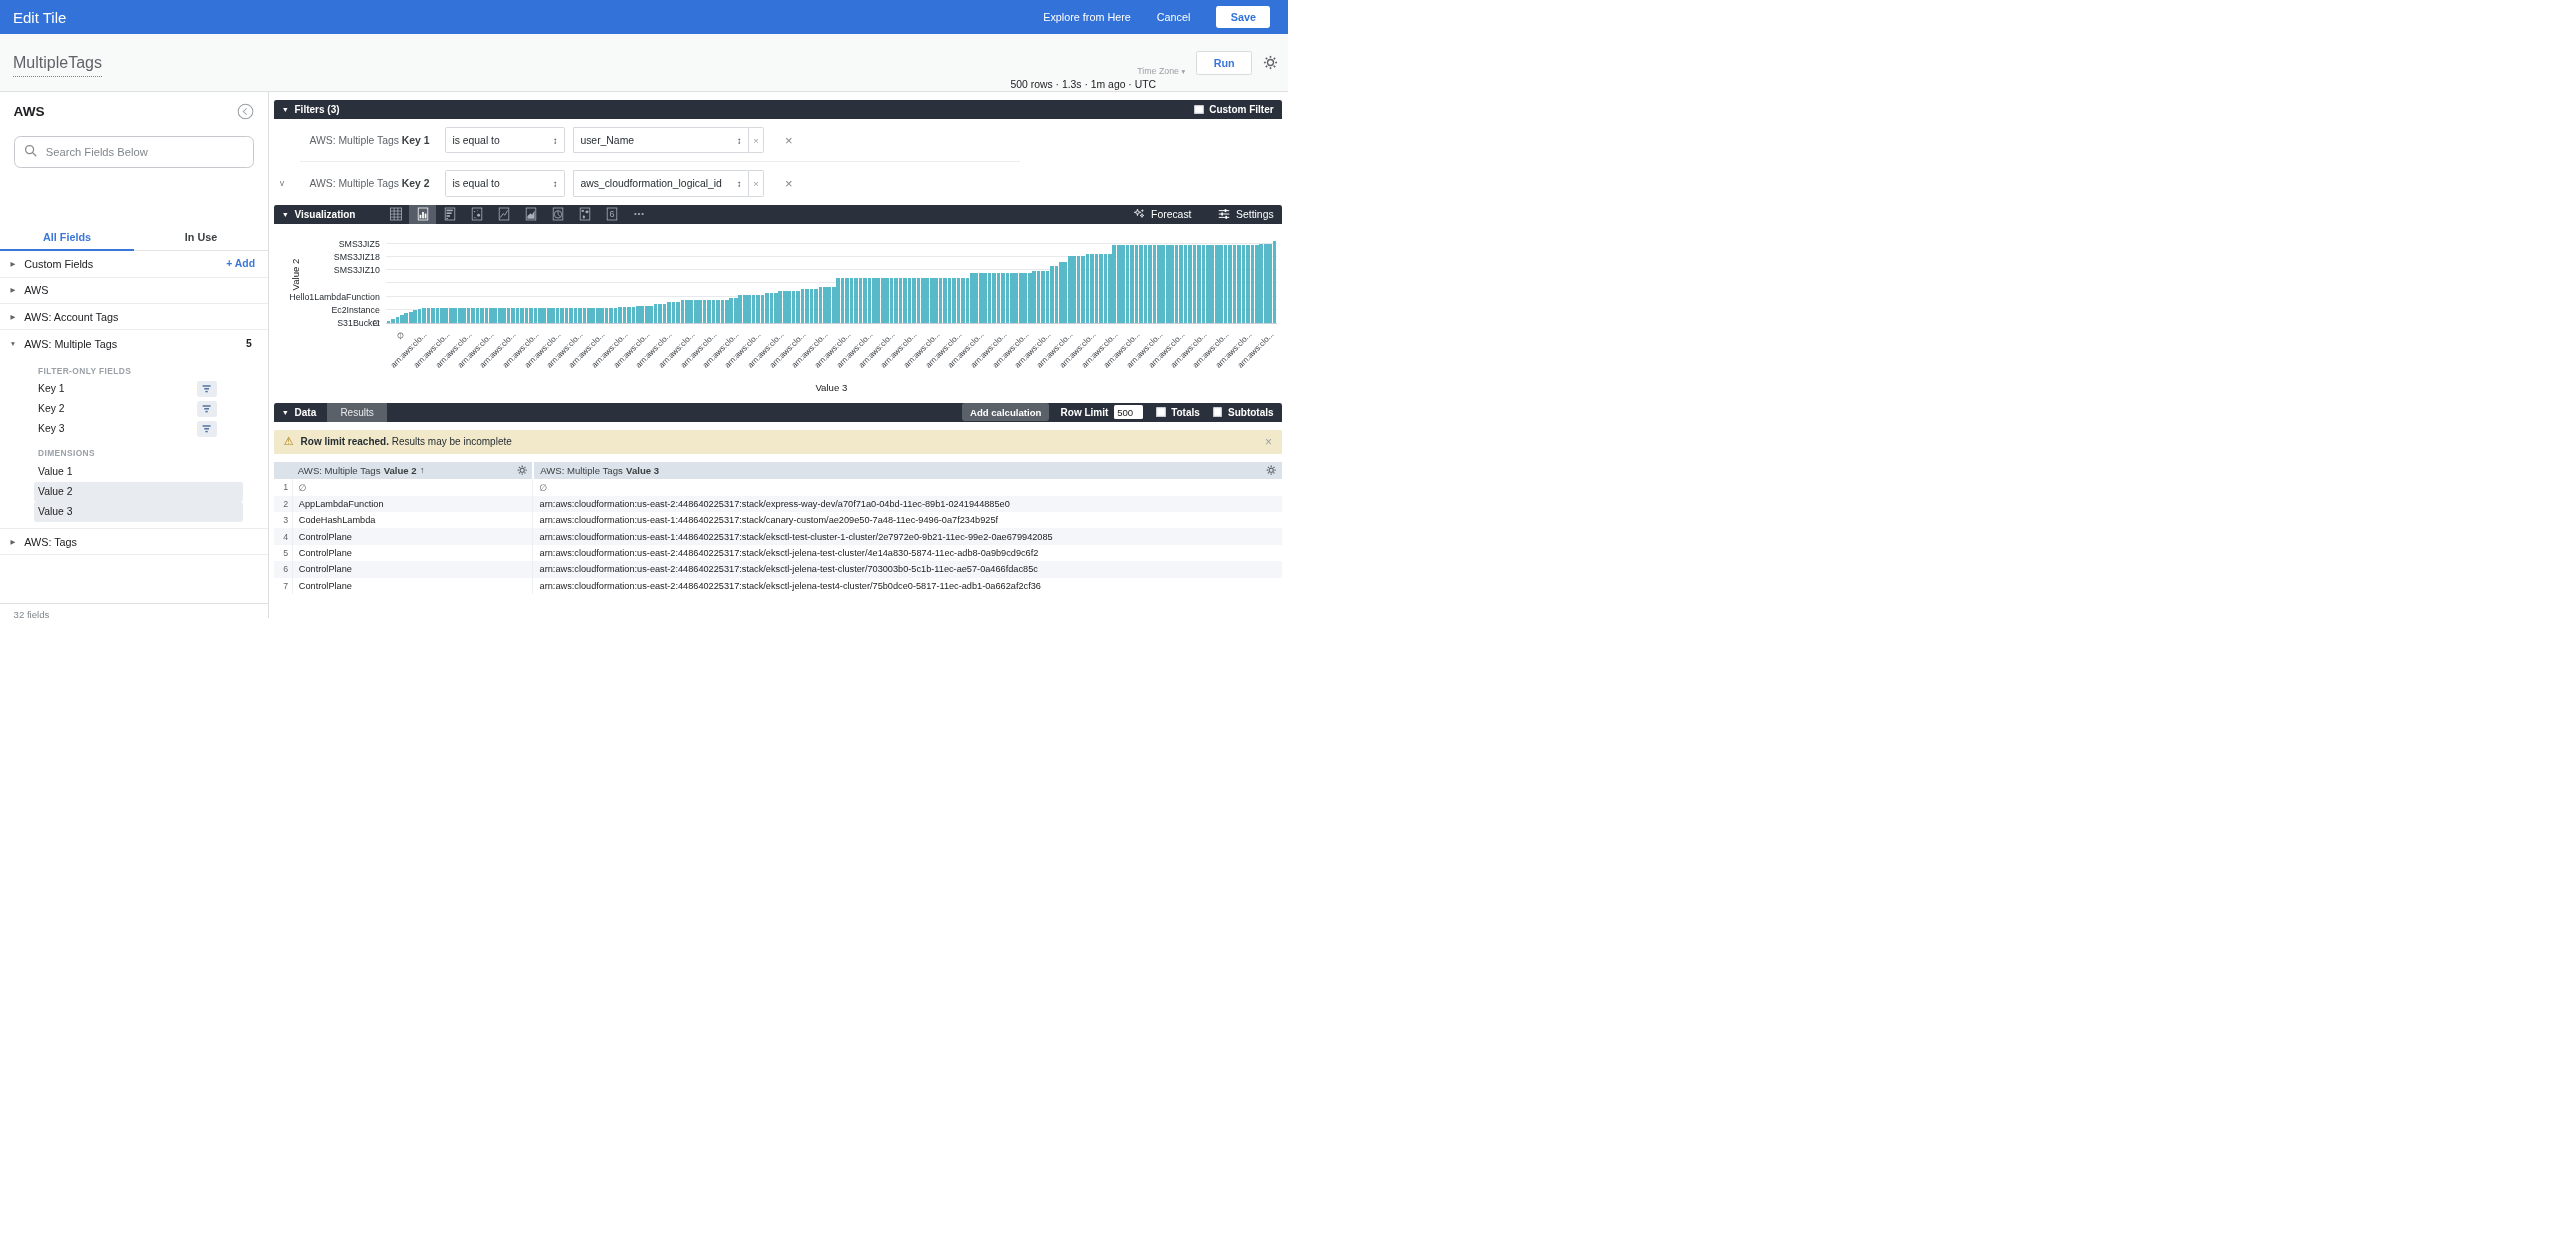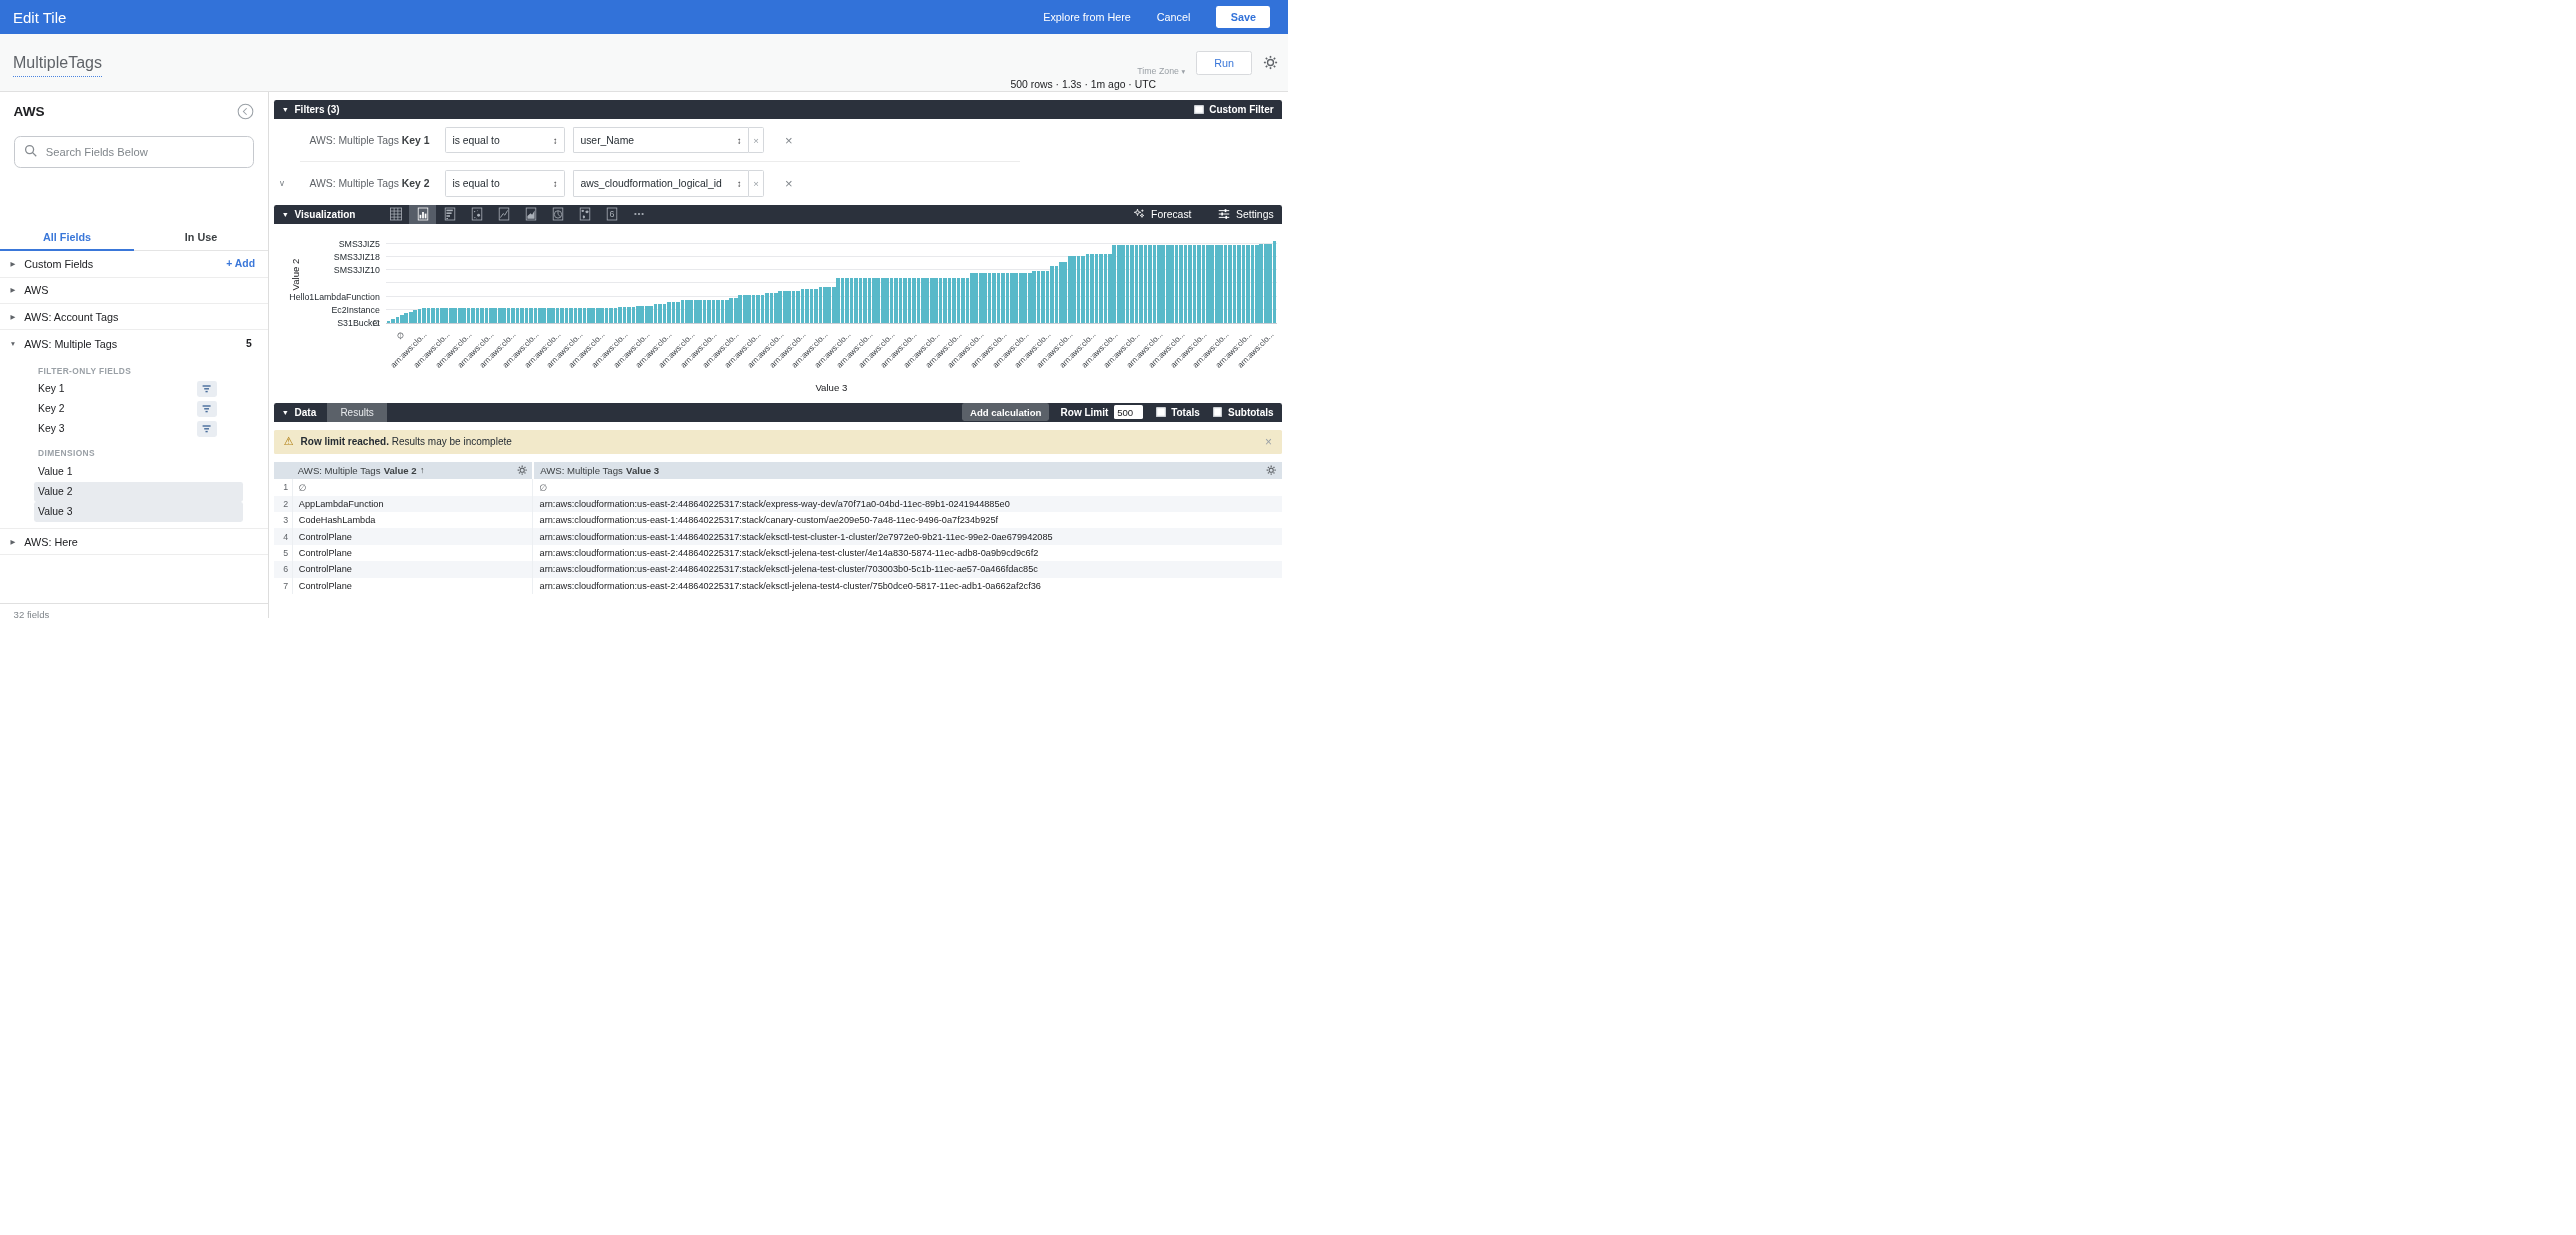--- a/index.html
+++ b/index.html
@@ -18,21 +18,21 @@
   .header { height:58px; background:#f8f9f9; border-bottom:0.8px solid #e0e0e0;
     display:flex; align-items:center; padding:0 9.6px 0 13px; }
   .query-title { font-size:16px; color:#5f6368; display:inline-block;
     border-bottom:1.6px dotted #4a84e0; padding-bottom:4px; margin-top:6.4px; }
   .header-right { margin-left:auto; display:flex; align-items:center; gap:11.2px; }
   .meta-col { text-align:right; line-height:1.25; }
   .tz { font-size:8.8px; color:#9aa0a6;margin-top:32px; }
   .tz .caret { font-size:7.2px; }
   .stats { font-size:10.4px; color:#202124; margin-right:29px; margin-top:1.6px; }
   .run-btn { width:56px; height:24px; background:#fff; border:0.8px solid #d8dadd; border-radius:2.4px;
-    color:#3a77d9; font-size:10.8px; font-weight:400; cursor:pointer; }
+    color:#3a77d9; font-size:10.8px; font-weight:700; cursor:pointer; }
   .icon-btn { background:none; border:none; cursor:pointer; display:flex; align-items:center; }
 
   
   .main { display:flex; height:526px; }
 
   
   .sidebar { width:269px; min-width:269px; border-right:0.8px solid #ddd; position:relative; background:#fff; }
   .sb-head { display:flex; justify-content:space-between; align-items:center; padding:11.2px 14.4px 0 13.6px; }
   .sb-title { font-size:13.6px; font-weight:700; color:#202124; }
   .search-box { margin:16px 13.6px 0 13.6px; height:32px; border:0.8px solid #c6c9ce; border-radius:6.4px;
@@ -284,21 +284,21 @@
           <div class="dim-row selected">
             <span class="field-label">Value 2</span>
           </div>
           <div class="dim-row selected">
             <span class="field-label">Value 3</span>
           </div>
         </div>
     </div>
     <div class="sb-row">
       <span class="sb-caret">▶</span>
-      <span class="sb-row-label">AWS: Here</span>
+      <span class="sb-row-label">AWS: Tags</span>
     </div>
     <div class="sb-footer">32 fields</div>
   </div>
 
   <div class="content">
 
     <div>
       <div class="dark-bar">
         <span class="bar-caret">▼</span>
         <span class="bar-title">Filters (3)</span>

